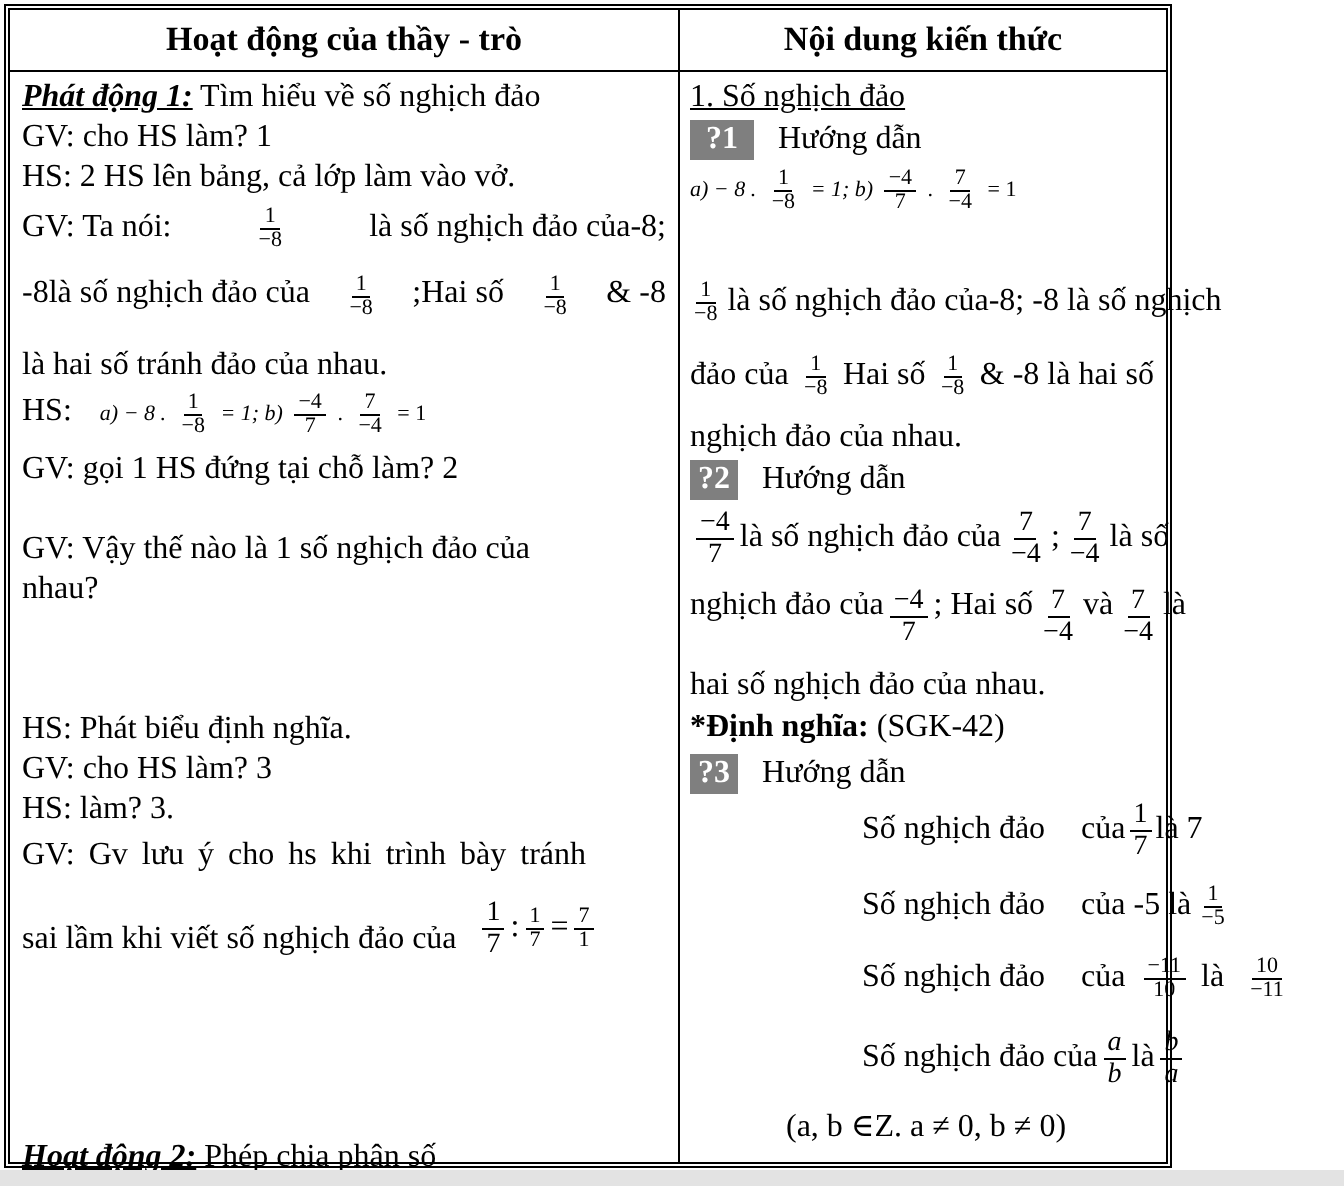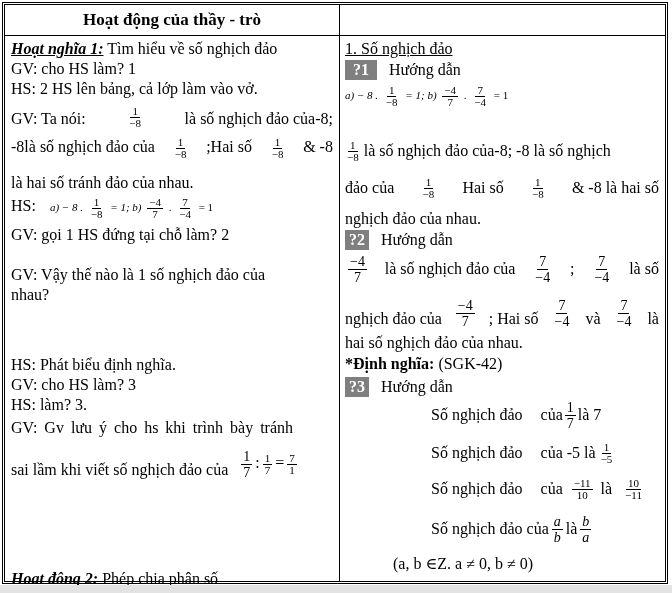--- a/index.html
+++ b/index.html
@@ -1,18 +1,18 @@
 <!DOCTYPE html>
 <html><head>
 <meta charset="utf-8">
 <style>
   html, body { margin: 0; padding: 0; background: #ffffff; }
   body { width: 672px; height: 593px; position: relative; overflow: hidden;
          font-family: "Liberation Serif", "DejaVu Serif", serif; color: #000; }
-  .page-table { position: absolute; left: 2px; top: 2px; width: 666px; height: 582px;
+  .page-table { position: absolute; left: 2px; top: 2px; width: 584px; height: 582px;
                 border: 3px double #000; box-sizing: border-box; }
   .col-divider { position: absolute; left: 334px; top: 0; bottom: 0; width: 1px; background: #000; }
   .header-row { position: absolute; left: 0; right: 0; top: 0; height: 30px; border-bottom: 1px solid #000; }
   .header-cell { position: absolute; top: 0; height: 30px; line-height: 30px; text-align: center;
                  font-weight: bold; font-size: 17px; }
   .hc-left { left: 0; width: 334px; }
   .hc-right { left: 335px; right: 0; }
   .cell { position: absolute; top: 31px; bottom: 0; font-size: 16px; }
   .cell-left { left: 6px; width: 322px; }
   .cell-right { left: 340px; right: 6px; }
@@ -33,29 +33,30 @@
   .bottom-strip { position: absolute; left: 0; right: 0; top: 585px; height: 8px; background: #e3e3e3; }
 </style>
 </head>
 <body>
 
 <div class="page-table">
   <div class="col-divider"></div>
 
   <div class="header-row">
     <div class="header-cell hc-left">Hoạt động của thầy - trò</div>
+    <div class="header-cell hc-right">Nội dung kiến thức</div>
   </div>
 
   <div class="cell cell-left">
     <div class="line" style="top:3px">
-      <span class="hd-title">Hoạt nghĩa 1:</span><span> Tìm hiểu về số nghịch đảo</span>
+      <span class="hd-title">Phát động 1:</span><span> Tìm hiểu về số nghịch đảo</span>
     </div>
     <div class="line" style="top:23px">GV: cho HS làm? 1</div>
     <div class="line" style="top:43px">HS: 2 HS lên bảng, cả lớp làm vào vở.</div>
-    <div class="line justify" style="top:63px;height:30px;align-items:flex-end">
+    <div class="line justify" style="top:63px;height:30px;align-items:center">
       <span>GV: Ta nói:</span>
       <span class="frac">
           <span class="num">1</span>
           <span class="den">−8</span>
         </span>
       <span>là số nghịch đảo của-8;</span>
     </div>
     <div class="line justify" style="top:101px;height:30px">
       <span>-8là số nghịch đảo của</span>
       <span class="frac">
@@ -183,21 +184,21 @@
           <span class="num">7</span>
           <span class="den">−4</span>
         </span>
       <span>;</span>
       <span class="frac big">
           <span class="num">7</span>
           <span class="den">−4</span>
         </span>
       <span>là số</span>
     </div>
-    <div class="line justify" style="top:257px;height:36px;align-items:flex-end">
+    <div class="line justify" style="top:257px;height:36px;align-items:flex-start">
       <span>nghịch đảo của</span>
       <span class="frac big">
           <span class="num">−4</span>
           <span class="den">7</span>
         </span>
       <span>; Hai số</span>
       <span class="frac big">
           <span class="num">7</span>
           <span class="den">−4</span>
         </span>

